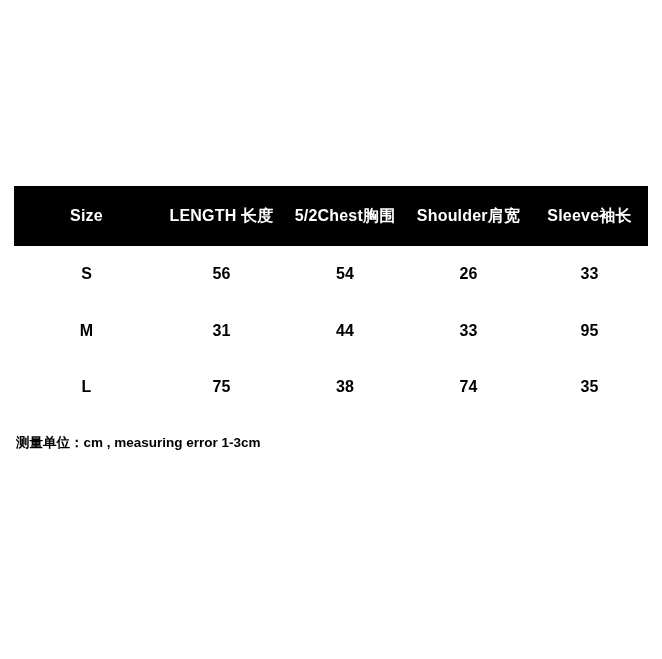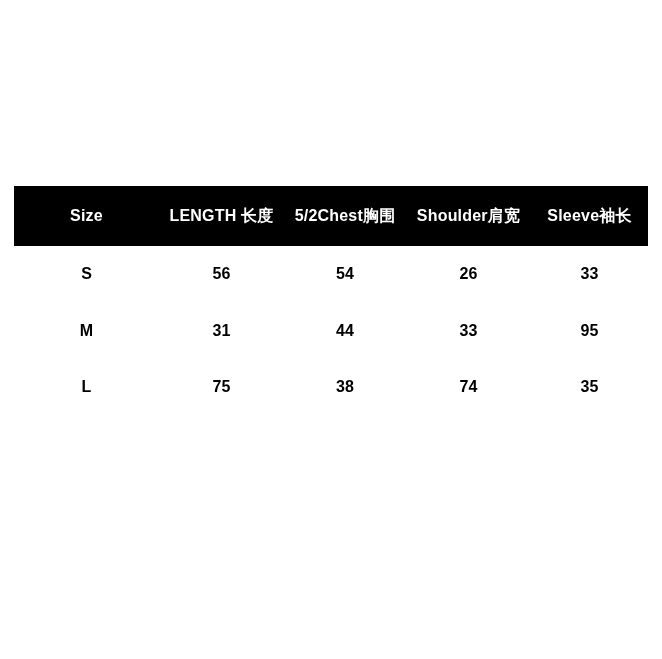--- a/index.html
+++ b/index.html
@@ -112,14 +112,15 @@
           <td>L</td>
           <td>75</td>
           <td>38</td>
           <td>74</td>
           <td>35</td>
         </tr>
       </tbody>
     </table>
   </div>
 
+  <div class="note">测量单位：cm , measuring error 1-3cm</div>
 
 </div>
 
 </body></html>

